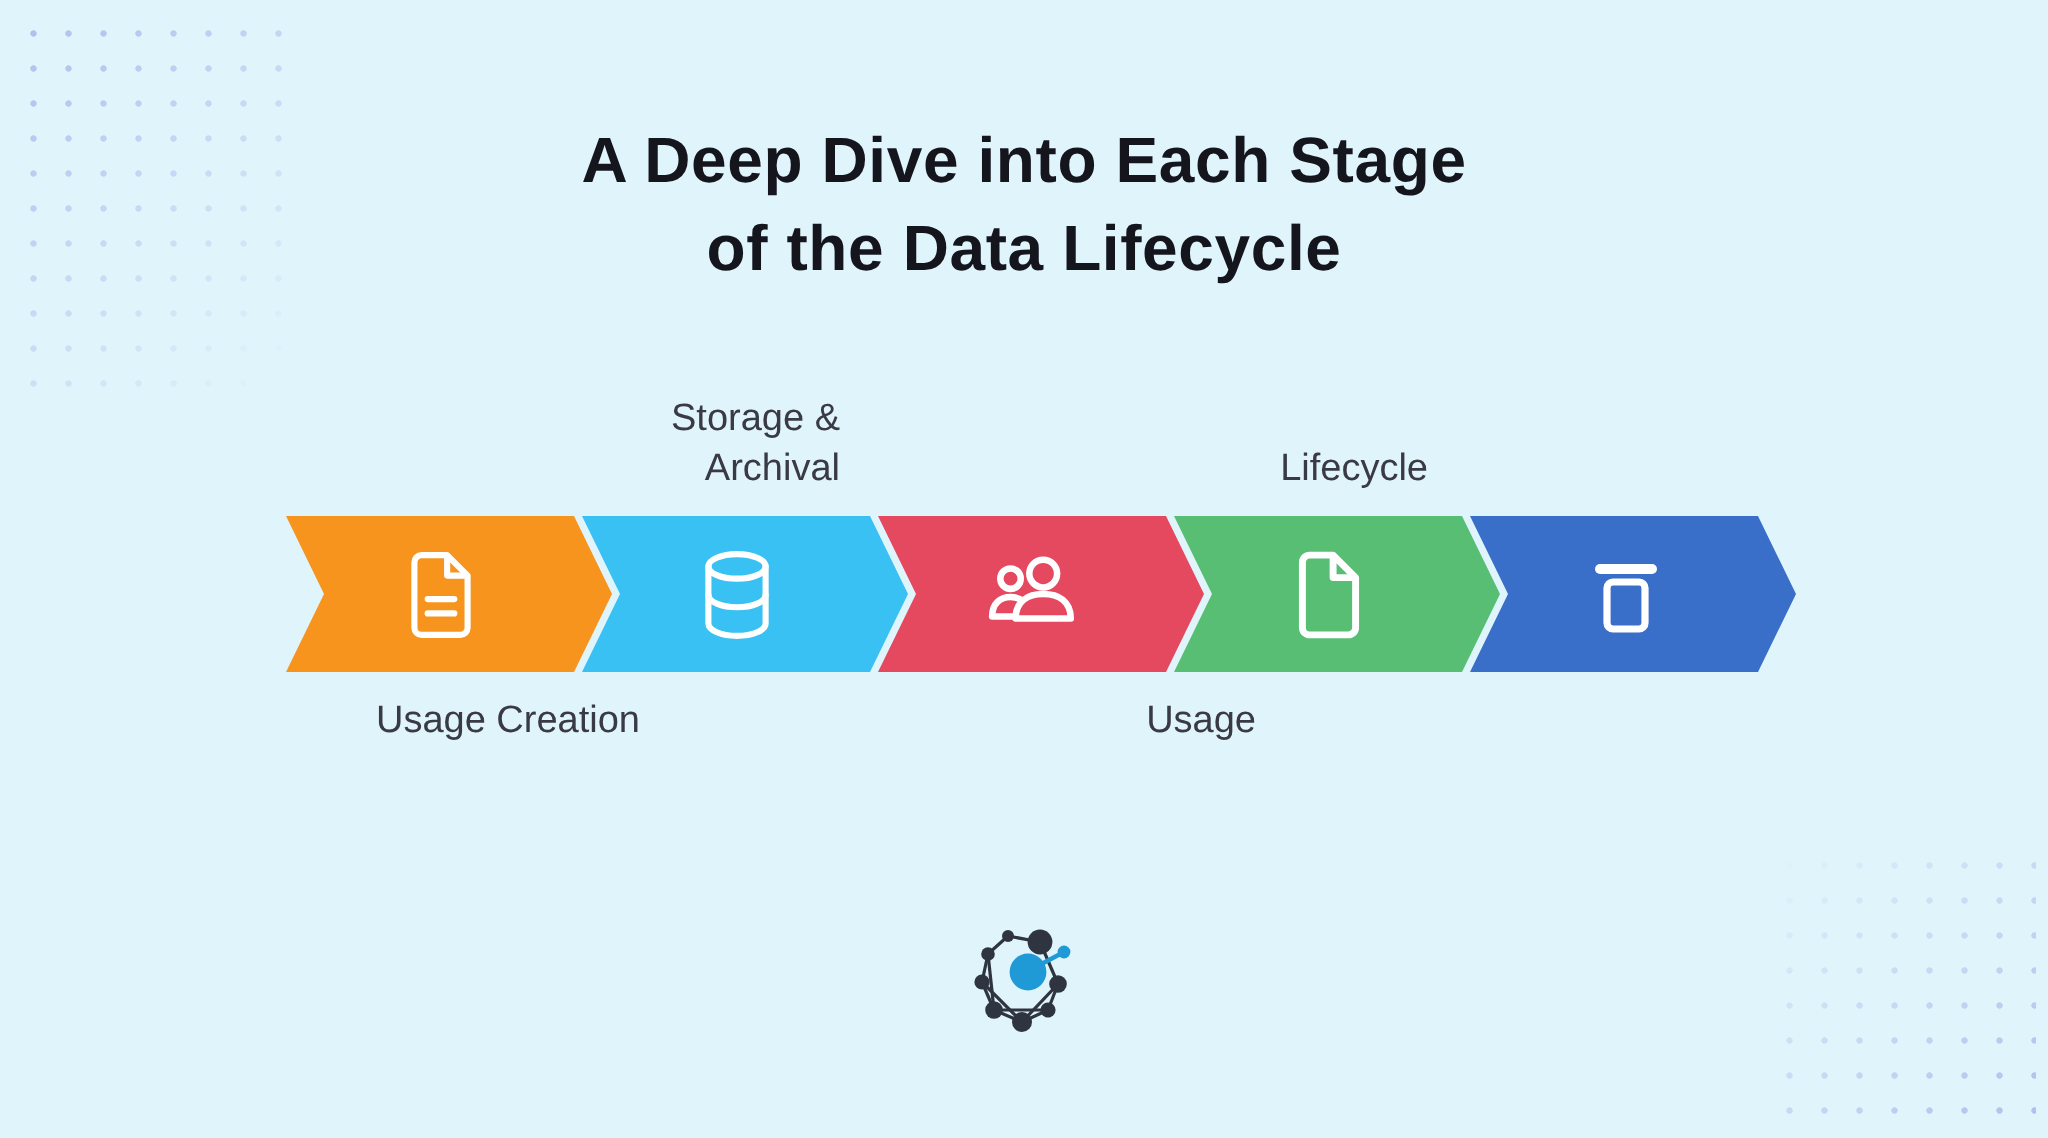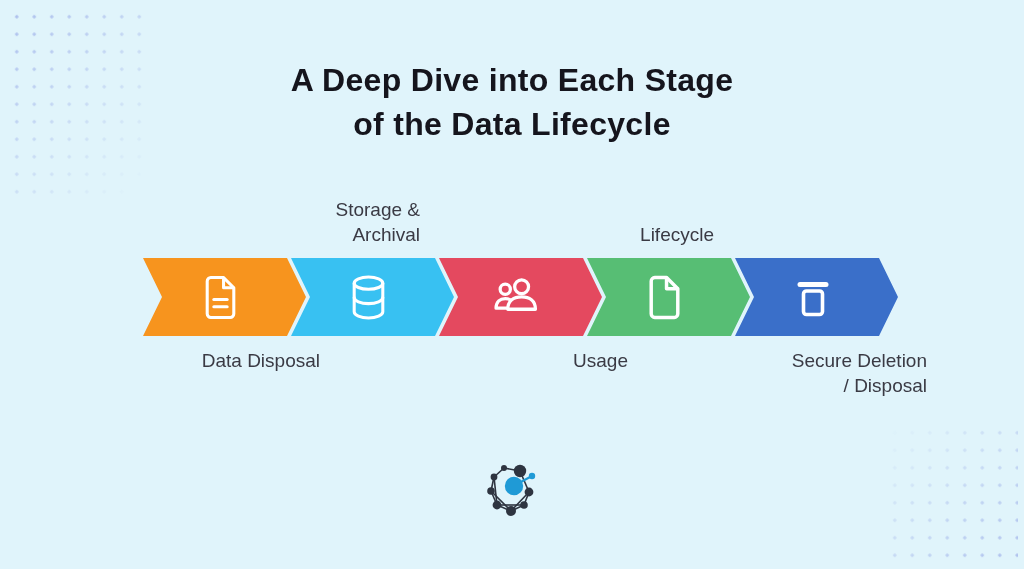--- a/index.html
+++ b/index.html
@@ -125,28 +125,24 @@
   </div>
 
   <div class="chevron" style="left: 735px; --stage-color: #3A6FC9;">
     <svg width="40" height="43" viewBox="0 0 40 42" fill="none" stroke="#FFFFFF" stroke-linecap="round" stroke-linejoin="round">
       <line x1="7" y1="8" x2="33" y2="8" stroke-width="5"></line>
       <rect x="10.5" y="14.5" width="19" height="23.5" rx="3" stroke-width="3.6"></rect>
     </svg>
   </div>
 
   <div class="stage-label" style="left:100px; top:348px; width:220px;">
-    <div>Data Disposal</div>
+    <div>Usage Creation</div>
   </div>
   <div class="stage-label" style="left:408px; top:348px; width:220px;">
     <div>Usage</div>
-  </div>
-  <div class="stage-label" style="left:707px; top:348px; width:220px;">
-    <div>Secure Deletion</div>
-    <div>/ Disposal</div>
   </div>
 
   <svg class="logo" viewBox="0 0 52 57" fill="none" style="--logo-dark: #2E3440; --logo-blue: #1F9AD6;">
     <g stroke="var(--logo-dark, #2E3440)" stroke-width="1.6">
       <line x1="17" y1="8" x2="33" y2="11"></line>
       <line x1="17" y1="8" x2="7" y2="17"></line>
       <line x1="7" y1="17" x2="4" y2="31"></line>
       <line x1="4" y1="31" x2="10" y2="45"></line>
       <line x1="10" y1="45" x2="24" y2="51"></line>
       <line x1="24" y1="51" x2="37" y2="45"></line>

